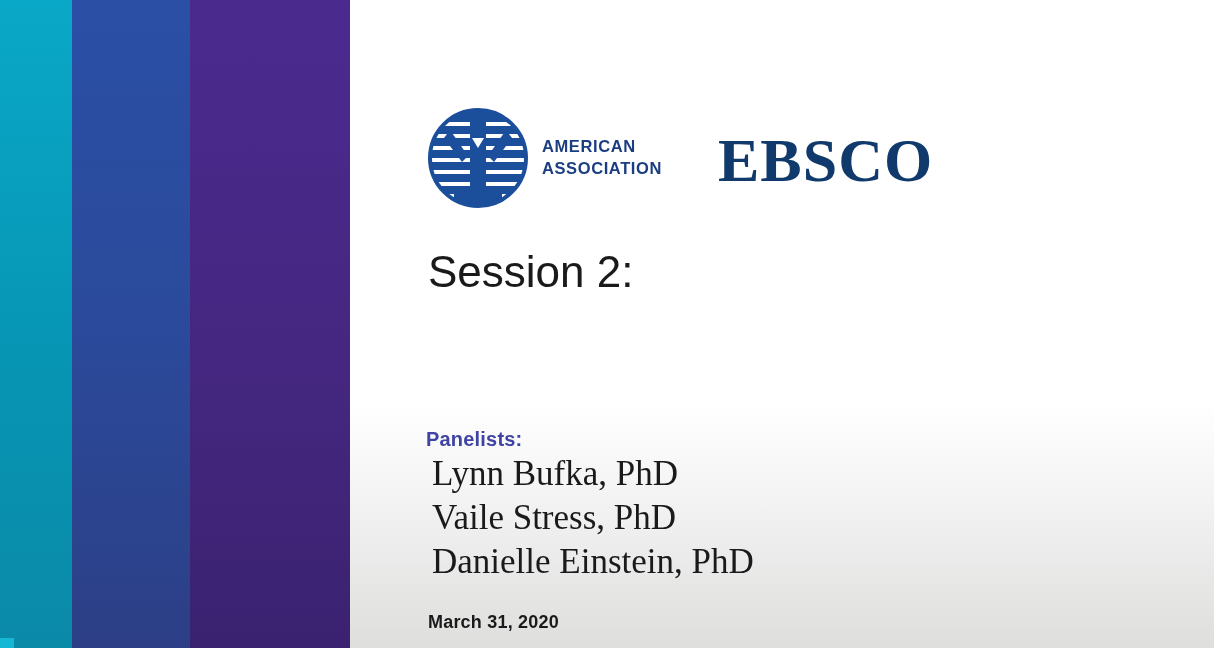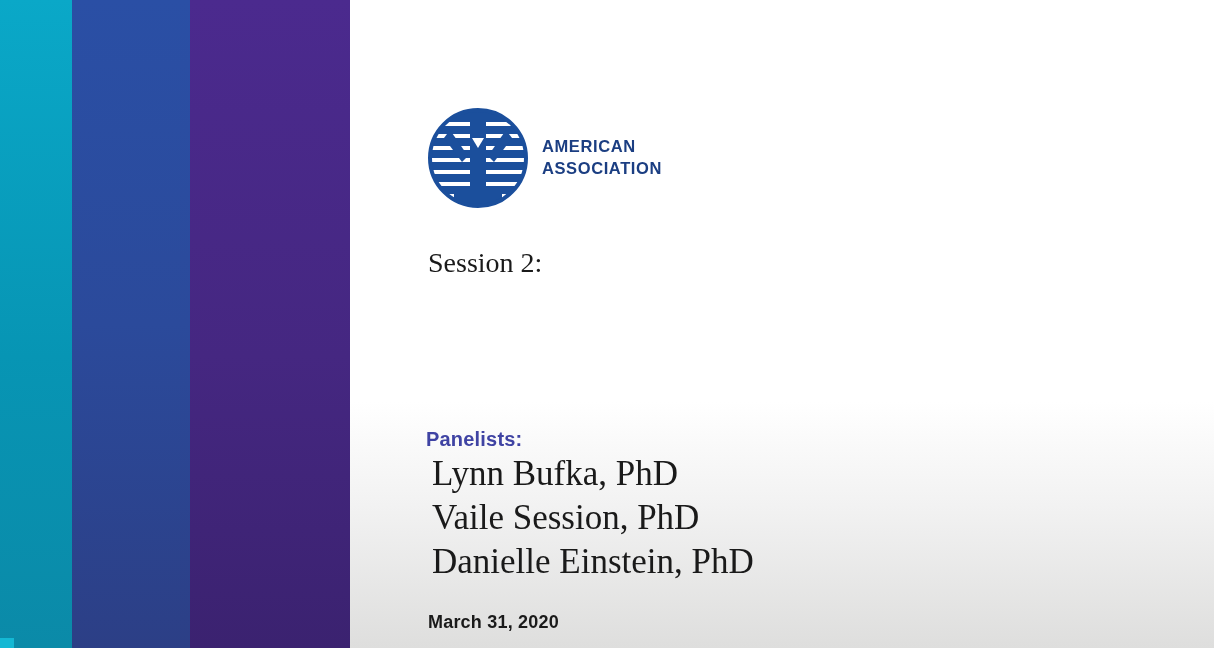--- a/index.html
+++ b/index.html
@@ -85,22 +85,22 @@
     line-height: 1;
     position: relative;
     top: 2px;
   }
 
   
   .session {
     position: absolute;
     left: 78px;
     top: 248px;
-    font-family: Liberation Serif, serif;
-    font-size: 28px;
+    font-family: Liberation Sans, sans-serif;
+    font-size: 44px;
     color: #1a1a1a;
     line-height: 1.1;
   }
   .title {
     position: absolute;
     left: 78px;
     top: 286px;
     font-family: "Liberation Serif", serif;
     font-size: 55px;
     color: #111111;
@@ -185,32 +185,33 @@
             </g>
           </g>
           <circle cx="50" cy="50" r="48" fill="none" stroke="#1b4f9c" stroke-width="4"></circle>
         </svg>
         <div class="apa-words">
           <div>AMERICAN</div>
           <div>ASSOCIATION</div>
         </div>
       </div>
 
+      <div class="ebsco">EBSCO</div>
 
     </div>
 
     <div class="session">Session 2:</div>
 
     <div class="title">
     </div>
 
     <div class="panelists-label">Panelists:</div>
 
     <div class="panelist-list">
       <div>Lynn Bufka, PhD</div>
-      <div>Vaile Session, PhD</div>
+      <div>Vaile Stress, PhD</div>
       <div>Danielle Einstein, PhD</div>
     </div>
 
     <div class="date">March 31, 2020</div>
 
   </div>
 </div>
 
 </body></html>

